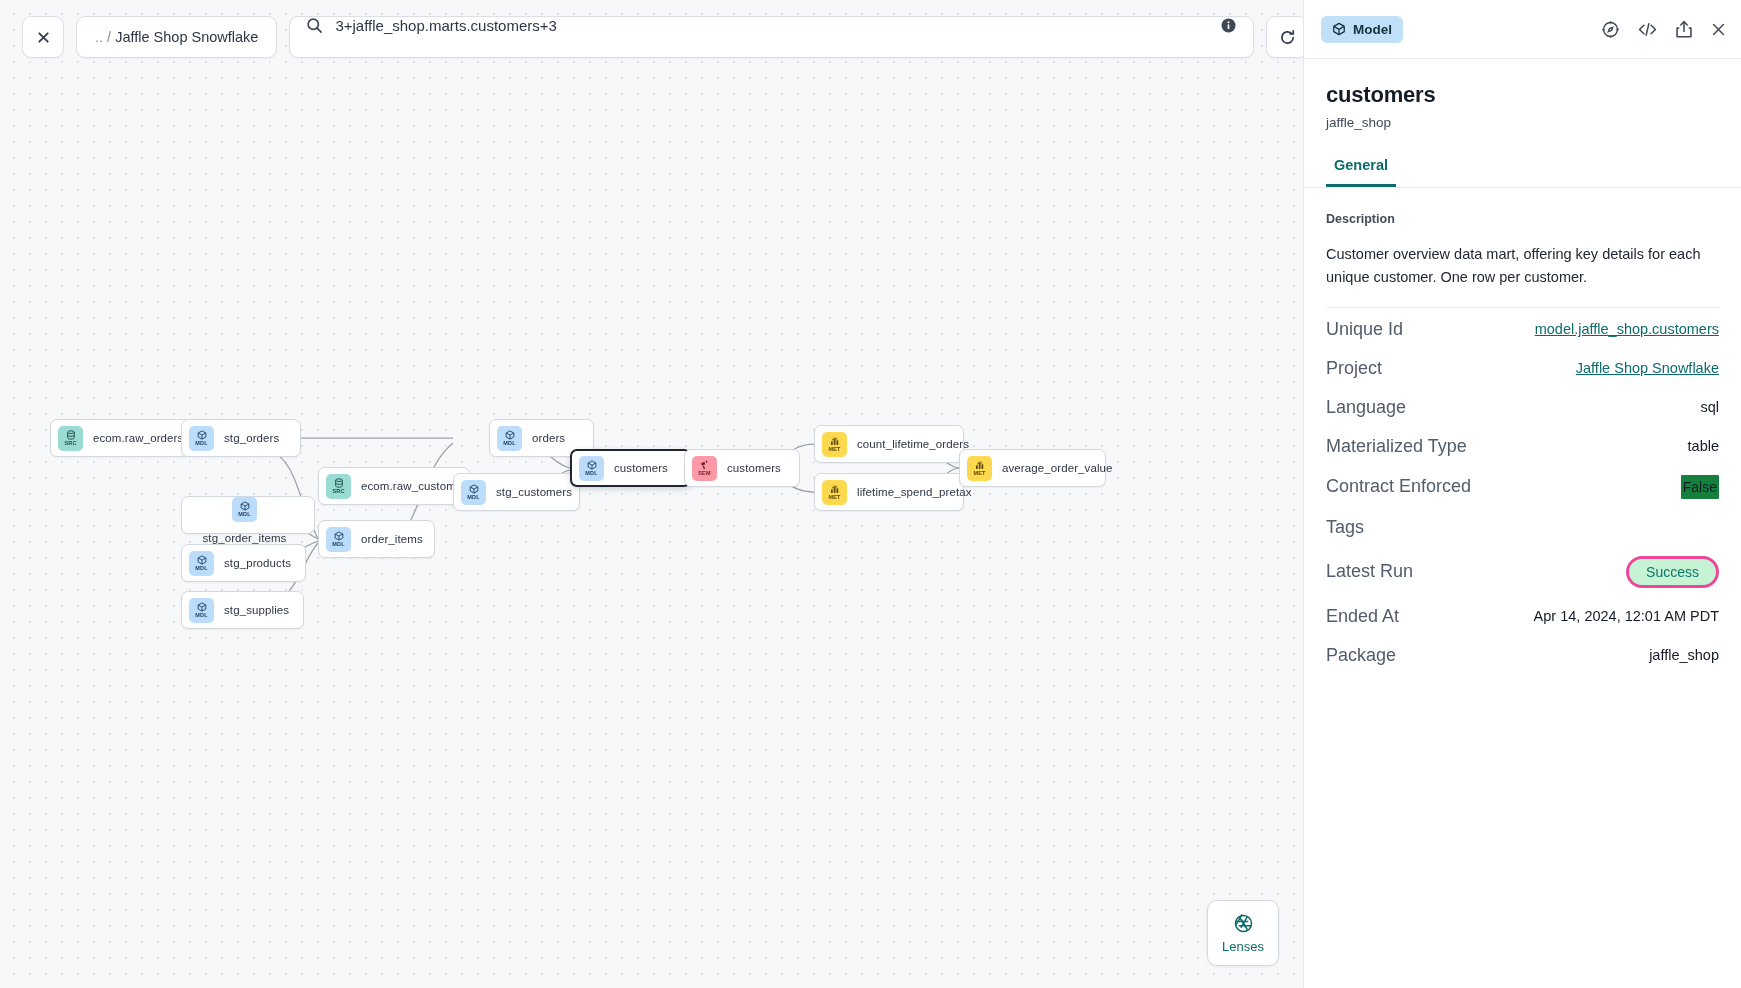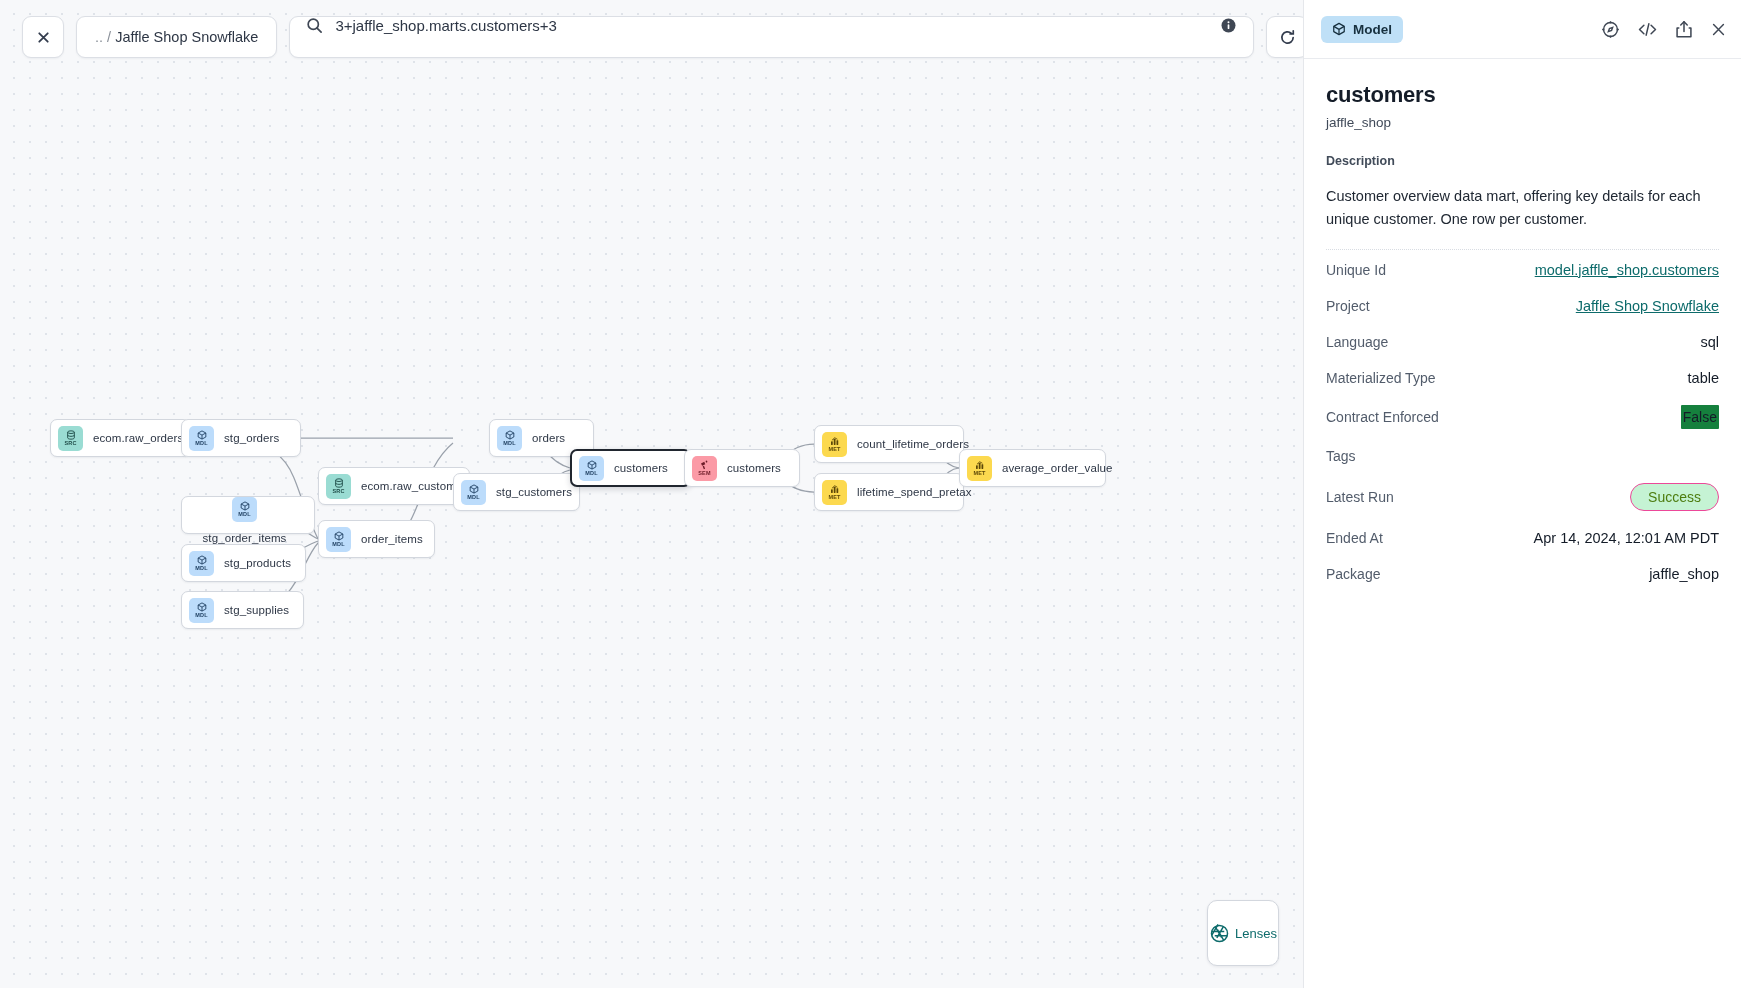--- a/index.html
+++ b/index.html
@@ -67,21 +67,21 @@
   .badge .bt { font-size: 5.5px; font-weight: 700; letter-spacing: .2px; }
   .badge.src { background: #9adcd3; color: #1d4a46; }
   .badge.mdl { background: #bcdcfb; color: #1b3c5e; }
   .badge.sem { background: #fb9aa6; color: #6d1d29; }
   .badge.met { background: #fcd94f; color: #5b4708; }
 
   
   .lenses {
     position: absolute; right: 24px; bottom: 22px; width: 72px; height: 66px;
     background: #fff; border: 1px solid #d3d7de; border-radius: 10px;
-    display: flex; flex-direction: row; align-items: center; justify-content: center; gap: 5px;
+    display: flex; flex-direction: column; align-items: center; justify-content: center; gap: 5px;
     box-shadow: 0 1px 3px rgba(22,30,46,.08); cursor: pointer; z-index: 6;
   }
   .lenses .lbl { font-size: 13px; color: #0d6b6b; }
 
   
   .panel { width: 438px; height: 988px; background: #fff; border-left: 1px solid #e5e7eb; display: flex; flex-direction: column; }
   .panel-top { height: 59px; display: flex; align-items: center; padding: 0 14px 0 17px; gap: 10px; border-bottom: 1px solid #e9ebef; }
   .type-chip {
     display: inline-flex; align-items: center; gap: 7px;
     background: #bfe0f7; color: #17303f; border-radius: 6px; padding: 6px 11px;
@@ -96,26 +96,26 @@
 
   .tabs { margin-top: 27px; padding: 0 22px; border-bottom: 1px solid #e9ebef; display: flex; }
   .tab { font-size: 14.5px; color: #0d6b6b; font-weight: 600; padding: 0 8px 11px 8px; border-bottom: 3px solid #0d6b6b; cursor: pointer; }
 
   .panel-body { padding: 24px 22px 0 22px; overflow-y: auto; flex: 1; }
   .sec-label { font-size: 12.5px; font-weight: 700; color: #414b59; }
   .desc { font-size: 14.5px; line-height: 1.58; color: #202833; margin-top: 17px; padding-bottom: 18px; border-bottom: 1px dotted #d8dce2; }
 
   .rows { margin-top: 2px; }
   .row { display: flex; align-items: center; justify-content: space-between; gap: 12px; min-height: 36px; padding: 9px 0; }
-  .row .k { font-size: 14px; color: #525c6b; white-space: nowrap; }
+  .row .k { font-size: 18px; color: #525c6b; white-space: nowrap; }
   .row .v { font-size: 14.5px; color: #141c28; text-align: right; }
   .row .v.link { color: #0d6b6b; text-decoration: underline; cursor: pointer; }
   .row .v.withcopy { display: flex; align-items: center; gap: 9px; }
   .pill-gray { background: #15803d; border-radius: 1px; padding: 4px 2px; font-size: 14px; color: #141c28; }
-  .pill-green { background: #c5f3d4; border: 1px solid #ec4899; border-radius: 20px; padding: 5px 17px; font-size: 14px; color: #4d7c0f; }
+  .pill-green { background: #c5f3d4; border: 3px solid #ec4899; border-radius: 20px; padding: 5px 17px; font-size: 14px; color: #0f766e; }
   .copy-ic { cursor: pointer; color: #3f4754; display: flex; }
 </style>
 </head>
 <body>
 
 <div id="app">
 
   <div class="canvas-pane">
 
     <div class="toolbar">
@@ -369,20 +369,23 @@
           </svg>
         </span>
       </span>
     </div>
 
     <div class="panel-head">
       <div class="panel-title">customers</div>
       <div class="panel-sub">jaffle_shop</div>
     </div>
 
+    <div class="tabs">
+      <div class="tab">General</div>
+    </div>
 
     <div class="panel-body">
       <div class="sec-label">Description</div>
       <div class="desc">Customer overview data mart, offering key details for each unique customer. One row per customer.</div>
       <div class="rows">
           <div class="row">
             <span class="k">Unique Id</span>
             <span class="v link">model.jaffle_shop.customers</span>
           </div>
           <div class="row">

